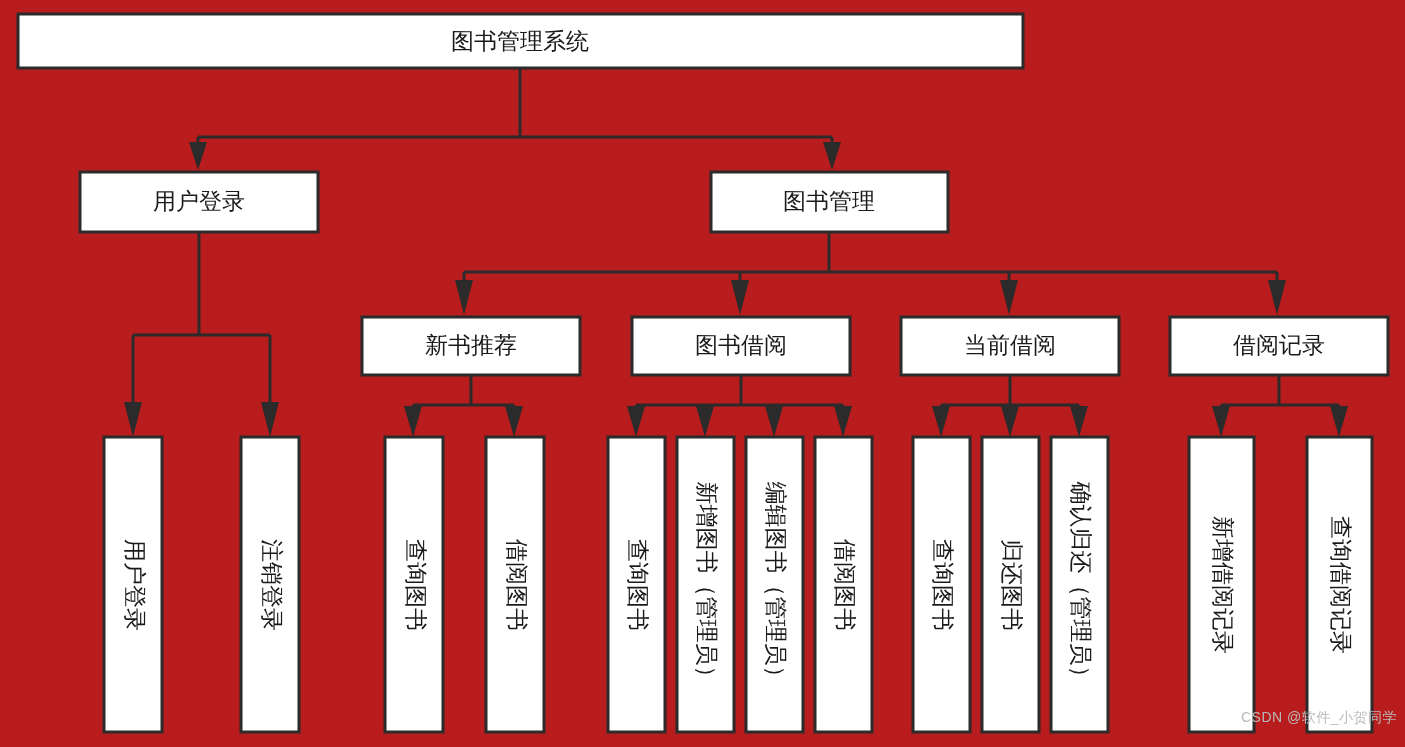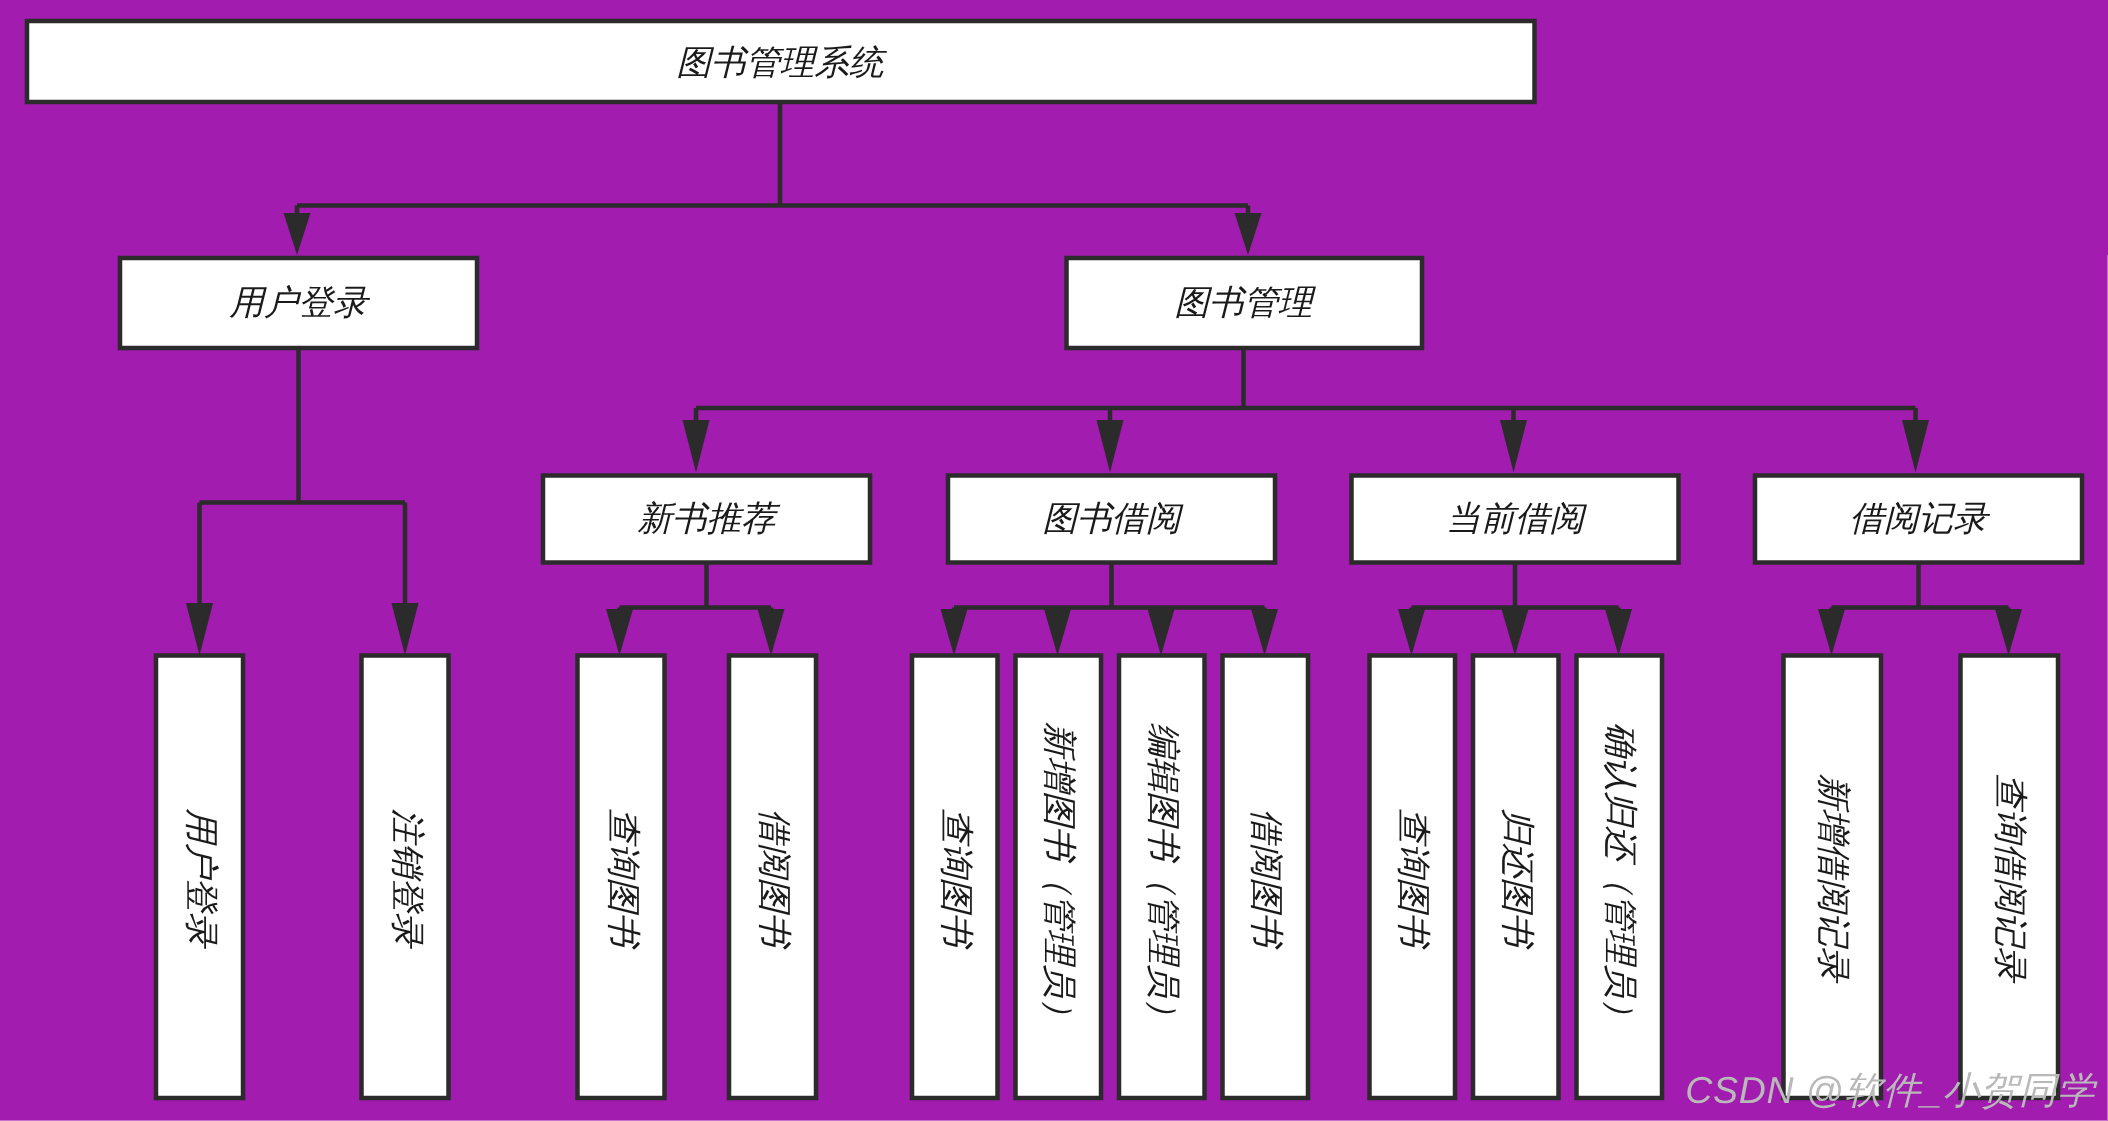--- a/index.html
+++ b/index.html
@@ -10,22 +10,21 @@
   body {
     width: 1405px;
     height: 747px;
     font-family: "Liberation Sans", "DejaVu Sans", sans-serif;
     overflow: hidden;
   }
   #diagram-root {
     position: relative;
     width: 1405px;
     height: 747px;
-    background: #a21caf;
-    font-style: italic;
+    background: #b91c1c;
   }
   svg#flow-svg {
     position: absolute;
     top: 0;
     left: 0;
     width: 1405px;
     height: 747px;
     display: block;
   }
   .node-box {
@@ -53,23 +52,23 @@
   .node-label-vertical {
     font-family: "Liberation Sans", "DejaVu Sans", sans-serif;
     font-size: 23px;
     fill: #1a1a1a;
     text-anchor: middle;
     dominant-baseline: middle;
   }
   .watermark {
     position: absolute;
     right: 8px;
-    bottom: 4px;
-    font-family: "Liberation Sans", "DejaVu Sans", sans-serif;
-    font-size: 25px;
+    bottom: 20px;
+    font-family: "Liberation Sans", "DejaVu Sans", sans-serif;
+    font-size: 14px;
     color: #b9b9b9;
     white-space: nowrap;
     letter-spacing: 0.5px;
     user-select: none;
   }
 </style>
 </head>
 <body>
 
 <div id="diagram-root">

